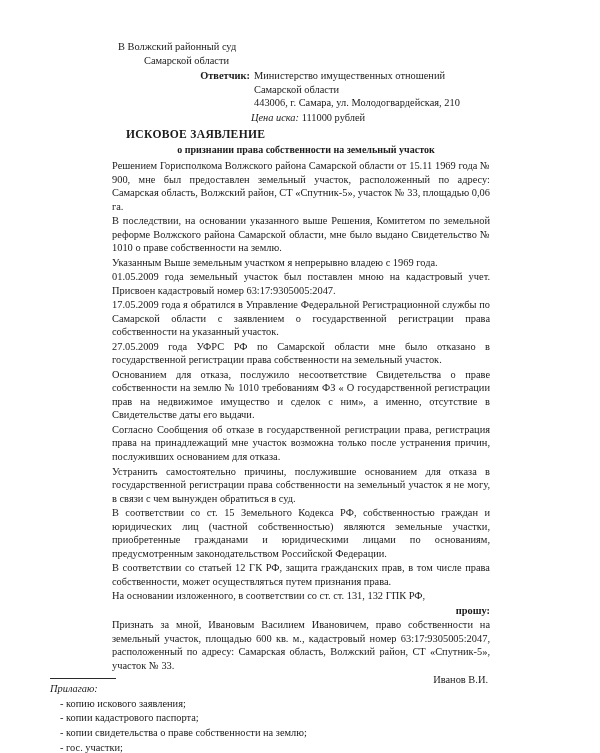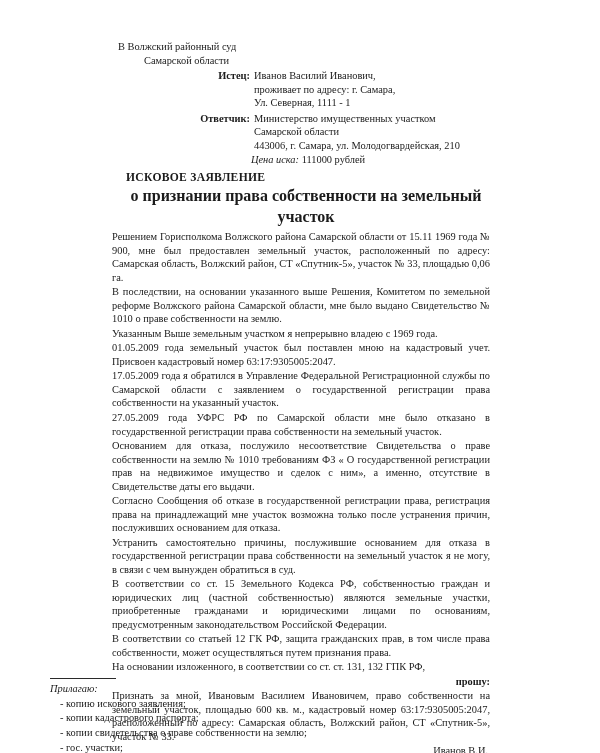--- a/index.html
+++ b/index.html
@@ -68,21 +68,21 @@
     text-align: left;
     font-weight: bold;
     font-size: 11.6px;
     letter-spacing: 0.3px;
     margin-top: 3px;
     padding-left: 14px;
   }
   .doc-subtitle {
     text-align: center;
     font-weight: bold;
-    font-size: 16px;
+    font-size: 10px;
     margin-top: 1px;
     padding-left: 10px;
   }
 
   
   .body-block {
     margin-top: 3px;
   }
   .para {
     text-align: justify;
@@ -136,33 +136,25 @@
 </head>
 <body>
 
 <div class="page">
 
   <div class="court-block">
     <div class="court-line-1">В Волжский районный суд</div>
     <div class="court-line-2">Самарской области</div>
   </div>
 
-  <div class="party-row">
-    <div class="party-label">Истец:</div>
-    <div class="party-value">
-      <div>Иванов Василий Иванович,</div>
-      <div>проживает по адресу: г. Самара,</div>
-      <div>Ул. Северная, 1111 - 1</div>
-    </div>
-  </div>
 
   <div class="party-row">
     <div class="party-label">Ответчик:</div>
     <div class="party-value">
-      <div>Министерство имущественных участком</div>
+      <div>Министерство имущественных отношений</div>
       <div>Самарской области</div>
       <div>443006, г. Самара, ул. Молодогвардейская, 210</div>
     </div>
   </div>
 
   <div class="claim-price">
     <span>Цена иска:</span>
     <span class="amount">111000 рублей</span>
   </div>
 

